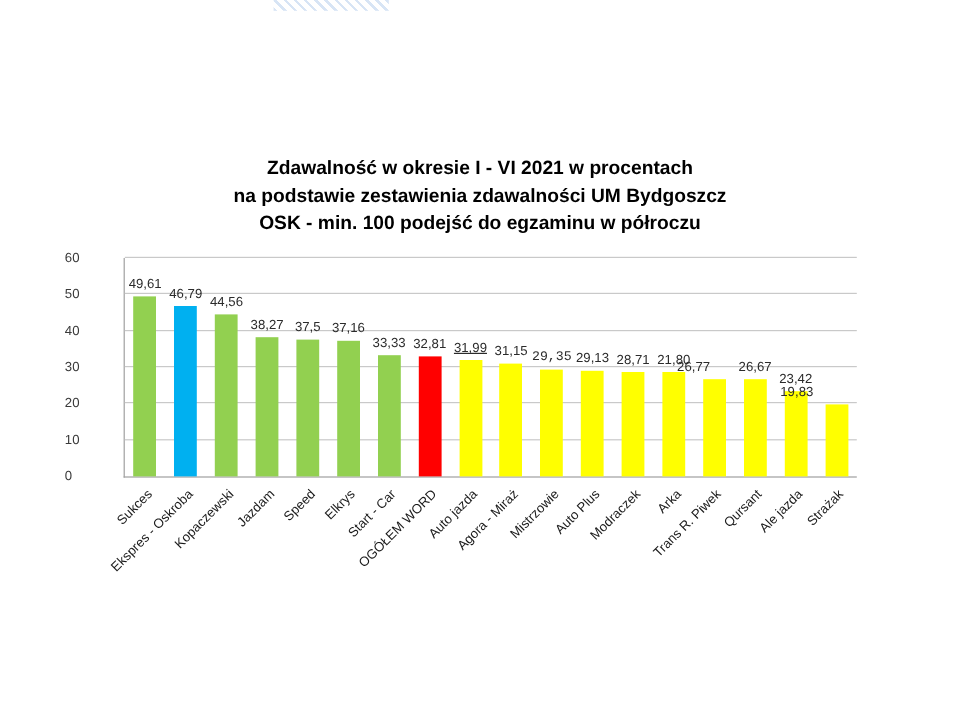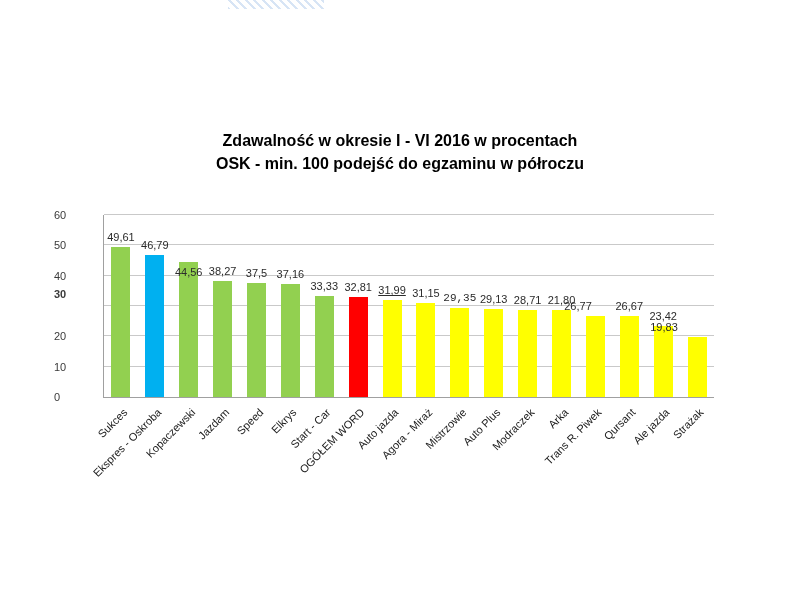--- a/index.html
+++ b/index.html
@@ -37,46 +37,47 @@
     font-size:11px; line-height:13px; color:#1a1a1a;
     transform:rotate(-45deg); transform-origin:100% 0;
   }
 </style>
 </head>
 <body>
 
 <div id="artifact"></div>
 
 <div class="title-block">
-  <div>Zdawalność w okresie I - VI 2016 w procentach</div>
+  <div>Zdawalność w okresie I - VI 2021 w procentach</div>
+  <div>na podstawie zestawienia zdawalności UM Bydgoszcz</div>
   <div>OSK - min. 100 podejść do egzaminu w półroczu</div>
 </div>
 
 <div id="plot">
     <div class="ytick" style="top: 175px;">0</div>
     <div class="gridline" style="top: 150.667px; background: rgb(201, 201, 201);"></div>
     <div class="ytick" style="top: 144.667px;">10</div>
     <div class="gridline" style="top: 120.333px; background: rgb(201, 201, 201);"></div>
     <div class="ytick" style="top: 114.333px;">20</div>
     <div class="gridline" style="top: 90px; background: rgb(201, 201, 201);"></div>
-    <div class="ytick" style="top: 72px; font-weight: bold;">30</div>
+    <div class="ytick" style="top: 84px;">30</div>
     <div class="gridline" style="top: 59.6667px; background: rgb(201, 201, 201);"></div>
     <div class="ytick" style="top: 53.6667px;">40</div>
     <div class="gridline" style="top: 29.3333px; background: rgb(201, 201, 201);"></div>
     <div class="ytick" style="top: 23.3333px;">50</div>
     <div class="gridline" style="top: -1px; background: rgb(201, 201, 201);"></div>
     <div class="ytick" style="top: -7px;">60</div>
     <div class="bar" style="left: 7.44444px; top: 31.5163px; width: 19px; height: 150.484px; background: rgb(146, 208, 80);"></div>
     <div class="vlabel" style="left: -18.0556px; top: 15.5163px;">49,61</div>
     <div class="clabel" style="left: -133.056px; top: 191px;">Sukces</div>
     <div class="bar" style="left: 41.3333px; top: 40.0703px; width: 19px; height: 141.93px; background: rgb(0, 176, 240);"></div>
     <div class="vlabel" style="left: 15.8333px; top: 24.0703px;">46,79</div>
     <div class="clabel" style="left: -99.1667px; top: 191px;">Ekspres - Oskroba</div>
     <div class="bar" style="left: 75.2222px; top: 46.8347px; width: 19px; height: 135.165px; background: rgb(146, 208, 80);"></div>
-    <div class="vlabel" style="left: 49.7222px; top: 30.8347px; margin-top: 20px;">44,56</div>
+    <div class="vlabel" style="left: 49.7222px; top: 30.8347px;">44,56</div>
     <div class="clabel" style="left: -65.2778px; top: 191px;">Kopaczewski</div>
     <div class="bar" style="left: 109.111px; top: 65.9143px; width: 19px; height: 116.086px; background: rgb(146, 208, 80);"></div>
     <div class="vlabel" style="left: 83.6111px; top: 49.9143px;">38,27</div>
     <div class="clabel" style="left: -31.3889px; top: 191px;">Jazdam</div>
     <div class="bar" style="left: 143px; top: 68.25px; width: 19px; height: 113.75px; background: rgb(146, 208, 80);"></div>
     <div class="vlabel" style="left: 117.5px; top: 52.25px;">37,5</div>
     <div class="clabel" style="left: 2.5px; top: 191px;">Speed</div>
     <div class="bar" style="left: 176.889px; top: 69.2813px; width: 19px; height: 112.719px; background: rgb(146, 208, 80);"></div>
     <div class="vlabel" style="left: 151.389px; top: 53.2813px;">37,16</div>
     <div class="clabel" style="left: 36.3889px; top: 191px;">Elkrys</div>

